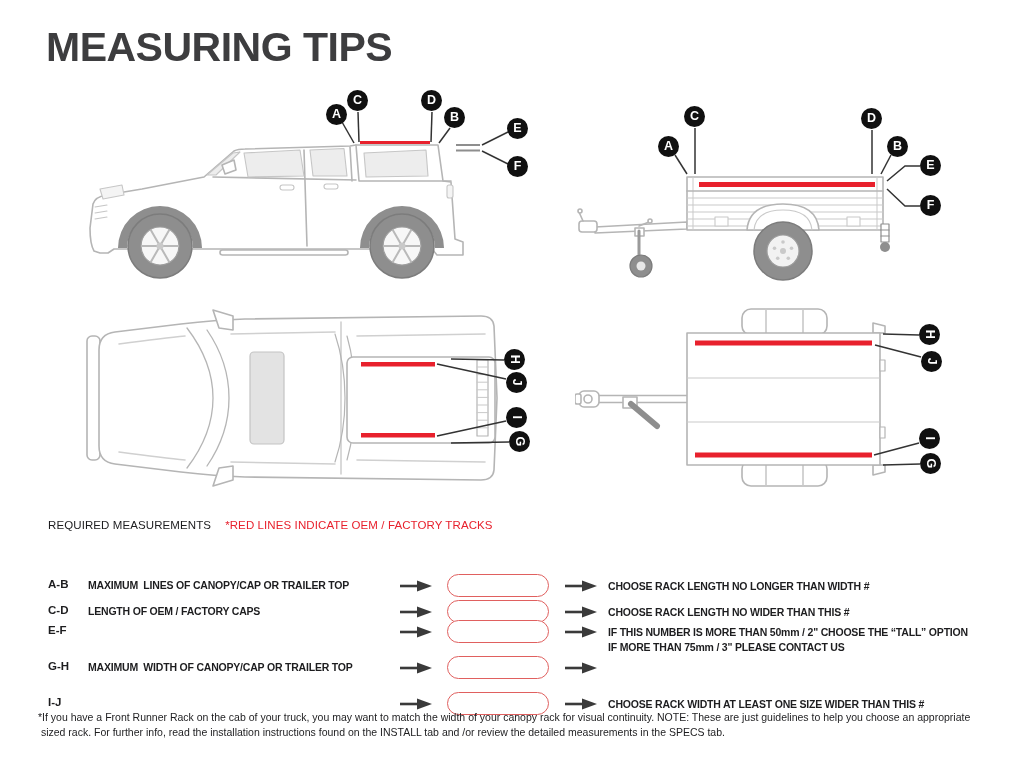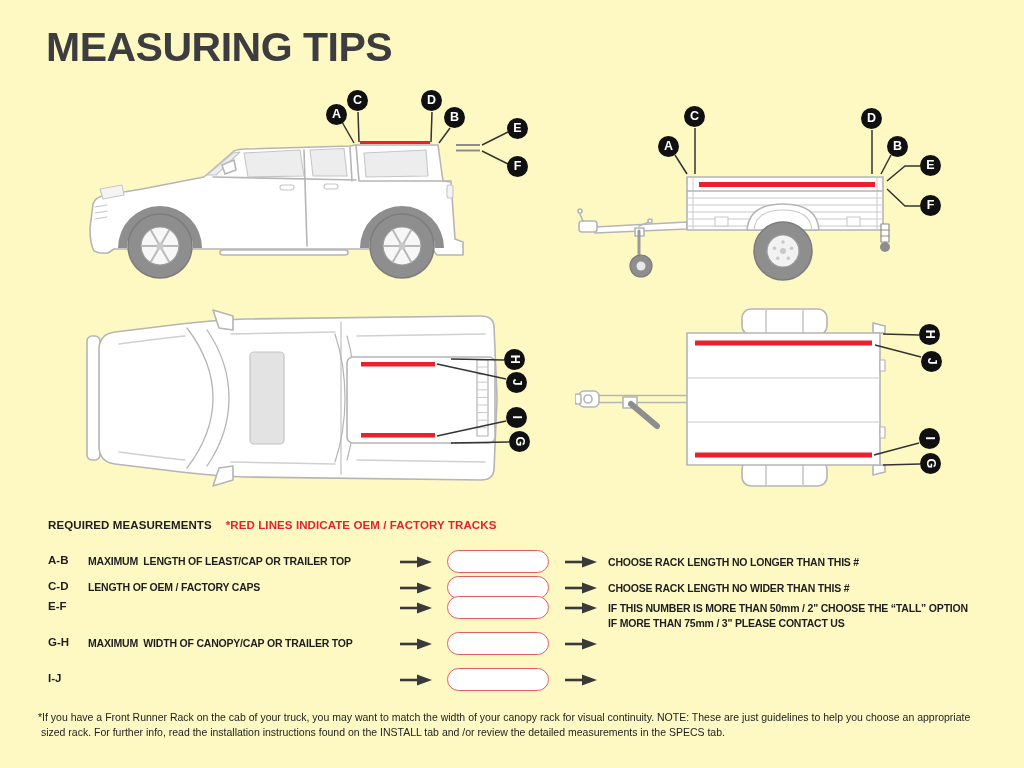--- a/index.html
+++ b/index.html
@@ -1,18 +1,18 @@
 <!DOCTYPE html>
 <html><head>
 <meta charset="utf-8">
 <style>
   * { margin:0; padding:0; box-sizing:border-box; }
   html,body { background:#e9e9e9; }
   .page {
-    position:relative; width:1024px; height:768px; background:#fef9c3;
+    position:relative; width:1024px; height:768px; background:#ffffff;
     font-family:"Liberation Sans", sans-serif; color:#1d1d1f; overflow:hidden;
     margin:0 auto;
   }
   
   .title {
     position:absolute; left:46px; top:24px;
     font-size:41px; font-weight:900; letter-spacing:-0.5px; color:#3d3d3f;
   }
   .subtitle {
     position:absolute; left:458px; top:32px; width:520px;
@@ -22,23 +22,23 @@
   
   .diagram { position:absolute; }
   .diagram svg { display:block; }
   .marker {
     position:absolute; width:21px; height:21px; border-radius:50%;
     background:#101010; color:#fff; font-size:12.5px; font-weight:700;
     display:flex; align-items:center; justify-content:center; line-height:1;
   }
   .marker.rot span { display:block; transform:rotate(90deg); }
   
-  .section-head { position:absolute; left:48px; top:519px; font-size:11.5px; font-weight:700; letter-spacing:0.1px; }
+  .section-head { position:absolute; left:48px; top:519px; font-size:11.5px; font-weight:400; letter-spacing:0.1px; }
   .section-head .legend { color:#e8212d; margin-left:14px; }
-  .mrow { position:absolute; left:48px; height:26px; width:960px; }
+  .mrow { position:absolute; left:48px; height:26px; width:960px;margin-top:24px; }
   .mrow .code   { position:absolute; left:0;   top:4px; font-size:11.5px; font-weight:700; }
   .mrow .desc   { position:absolute; left:40px; top:5px; width:312px; font-size:10.5px; font-weight:700;
                   line-height:13px; letter-spacing:-0.2px; white-space:pre-wrap; }
   .mrow .arrow1 { position:absolute; left:352px; top:6px; }
   .mrow .arrow2 { position:absolute; left:517px; top:6px; }
   .mrow .pill   {
     position:absolute; left:399px; top:0; width:102px; height:23px;
     border:1.4px solid #e0605f; border-radius:12px; background:#fff; outline:none;
     font-family:"Liberation Sans",sans-serif; font-size:11px; text-align:center; color:#1d1d1f;
   }
@@ -275,31 +275,31 @@
         <span>G</span>
       </div>
   </figure>
 
   <div class="section-head">
     <span>REQUIRED MEASUREMENTS</span><span class="legend">*RED LINES INDICATE OEM / FACTORY TRACKS</span>
   </div>
 
   <div class="mrow" style="top:550px;">
     <span class="code">A-B</span>
-    <span class="desc">MAXIMUM  LENGTH OF LEAST/CAP OR TRAILER TOP</span>
-    <svg class="arrow1" width="32" height="12" viewBox="0 0 32 12">
-        <line x1="0" y1="6" x2="18" y2="6" stroke="#3a3a3a" stroke-width="2.6"></line>
-        <polygon points="17,0.5 32,6 17,11.5" fill="#3a3a3a"></polygon>
-      </svg>
-    <input class="pill" type="text" value="" style="">
-    <svg class="arrow2" width="32" height="12" viewBox="0 0 32 12">
-        <line x1="0" y1="6" x2="18" y2="6" stroke="#3a3a3a" stroke-width="2.6"></line>
-        <polygon points="17,0.5 32,6 17,11.5" fill="#3a3a3a"></polygon>
-      </svg>
-    <span class="result">CHOOSE RACK LENGTH NO LONGER THAN THIS #</span>
+    <span class="desc">MAXIMUM  LINES OF CANOPY/CAP OR TRAILER TOP</span>
+    <svg class="arrow1" width="32" height="12" viewBox="0 0 32 12">
+        <line x1="0" y1="6" x2="18" y2="6" stroke="#3a3a3a" stroke-width="2.6"></line>
+        <polygon points="17,0.5 32,6 17,11.5" fill="#3a3a3a"></polygon>
+      </svg>
+    <input class="pill" type="text" value="" style="">
+    <svg class="arrow2" width="32" height="12" viewBox="0 0 32 12">
+        <line x1="0" y1="6" x2="18" y2="6" stroke="#3a3a3a" stroke-width="2.6"></line>
+        <polygon points="17,0.5 32,6 17,11.5" fill="#3a3a3a"></polygon>
+      </svg>
+    <span class="result">CHOOSE RACK LENGTH NO LONGER THAN WIDTH #</span>
   </div>
 
   <div class="mrow" style="top:576px;">
     <span class="code">C-D</span>
     <span class="desc">LENGTH OF OEM / FACTORY CAPS</span>
     <svg class="arrow1" width="32" height="12" viewBox="0 0 32 12">
         <line x1="0" y1="6" x2="18" y2="6" stroke="#3a3a3a" stroke-width="2.6"></line>
         <polygon points="17,0.5 32,6 17,11.5" fill="#3a3a3a"></polygon>
       </svg>
     <input class="pill" type="text" value="" style="">
@@ -343,18 +343,19 @@
     <span class="code">I-J</span>
     <svg class="arrow1" width="32" height="12" viewBox="0 0 32 12">
         <line x1="0" y1="6" x2="18" y2="6" stroke="#3a3a3a" stroke-width="2.6"></line>
         <polygon points="17,0.5 32,6 17,11.5" fill="#3a3a3a"></polygon>
       </svg>
     <input class="pill" type="text" value="" style="">
     <svg class="arrow2" width="32" height="12" viewBox="0 0 32 12">
         <line x1="0" y1="6" x2="18" y2="6" stroke="#3a3a3a" stroke-width="2.6"></line>
         <polygon points="17,0.5 32,6 17,11.5" fill="#3a3a3a"></polygon>
       </svg>
+    <span class="result">CHOOSE RACK WIDTH AT LEAST ONE SIZE WIDER THAN THIS #</span>
   </div>
 
   <div class="footnote">*If you have a Front Runner Rack on the cab of your truck, you may want to match the width of your canopy rack for visual continuity. NOTE: These are just guidelines to help you choose an appropriate
  sized rack. For further info, read the installation instructions found on the INSTALL tab and /or review the detailed measurements in the SPECS tab.</div>
 
 </div>
 
 </body></html>

